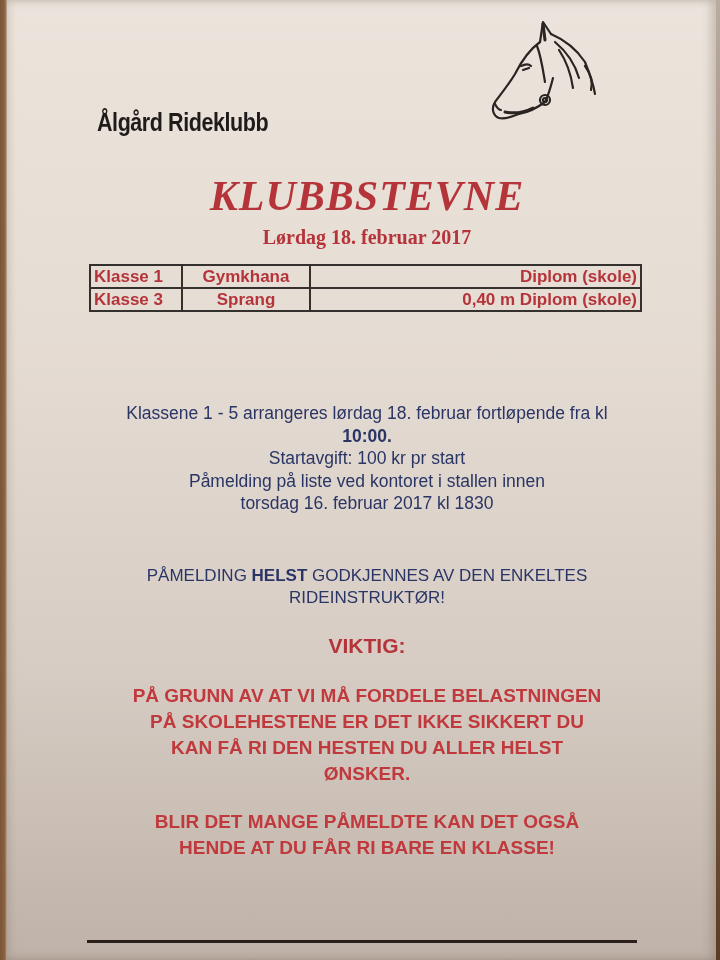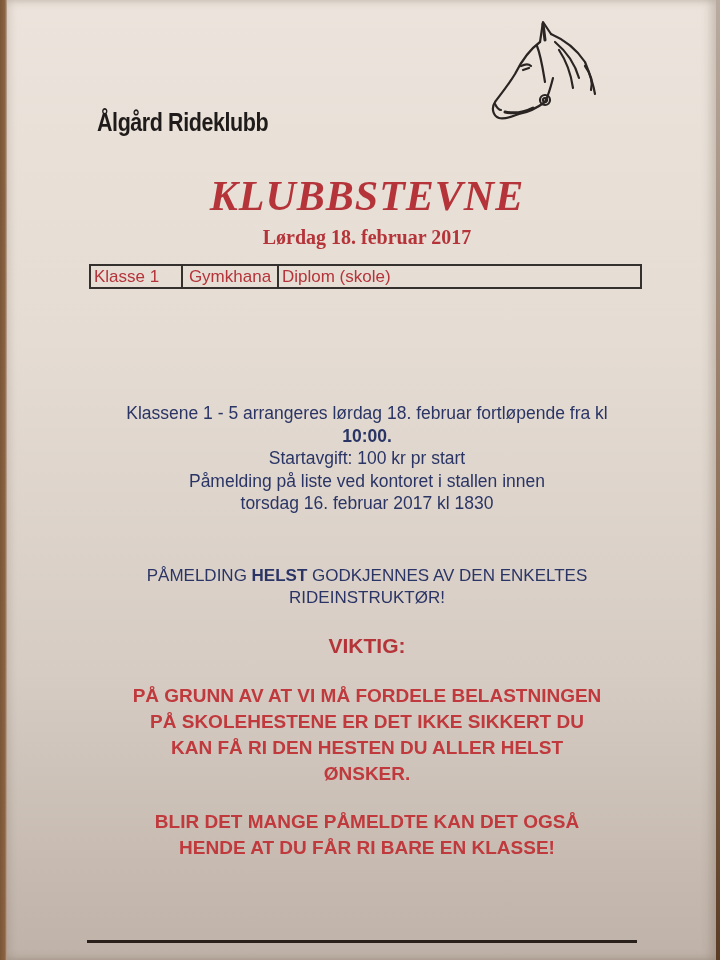--- a/index.html
+++ b/index.html
@@ -45,30 +45,30 @@
     }
     .date {
       position: absolute; left: 0; width: 720px; top: 226px; text-align: center;
       font-family: "Liberation Serif", serif; font-weight: bold;
       font-size: 20px; color: #b5343a;
     }
 
     table.classes {
       position: absolute; left: 82px; top: 264px; width: 553px;
       border-collapse: collapse;
-      font-family: "Liberation Sans", sans-serif; font-weight: normal; font-size: 17px;
+      font-family: "Liberation Sans", sans-serif; font-weight: bold; font-size: 17px;
       color: #b5343a;
     }
     table.classes td {
       border: 2px solid #34302e; height: 23px; line-height: 19px; padding: 0 3px;
       white-space: nowrap;
     }
     table.classes td.c1 { width: 92px; }
-    table.classes td.c2 { width: 96px; text-align: center; }
-    table.classes td.c3 { text-align: left; }
+    table.classes td.c2 { width: 128px; text-align: center; }
+    table.classes td.c3 { text-align: right; }
 
     .info {
       position: absolute; left: 0; width: 720px; top: 402px; text-align: center;
       font-family: "Liberation Sans", sans-serif; font-size: 17.5px; color: #2a3566;
       line-height: 22.5px;
     }
     .info b { font-weight: bold; }
 
     .notice {
       position: absolute; left: 0; width: 720px; top: 565px; text-align: center;
@@ -129,20 +129,25 @@
     <div class="title">KLUBBSTEVNE</div>
     <div class="date">Lørdag 18. februar 2017</div>
 
     <table class="classes">
       <tbody>
         <tr>
           <td class="c1">Klasse 1</td>
           <td class="c2">Gymkhana</td>
           <td class="c3">Diplom (skole)</td>
         </tr>
+        <tr>
+          <td class="c1">Klasse 3</td>
+          <td class="c2">Sprang</td>
+          <td class="c3">0,40 m Diplom (skole)</td>
+        </tr>
       </tbody>
     </table>
 
     <div class="info">
       <div>Klassene 1 - 5 arrangeres lørdag 18. februar fortløpende fra kl</div>
       <div><b>10:00.</b></div>
       <div>Startavgift: 100 kr pr start</div>
       <div>Påmelding på liste ved kontoret i stallen innen</div>
       <div>torsdag 16. februar 2017 kl 1830</div>
     </div>

